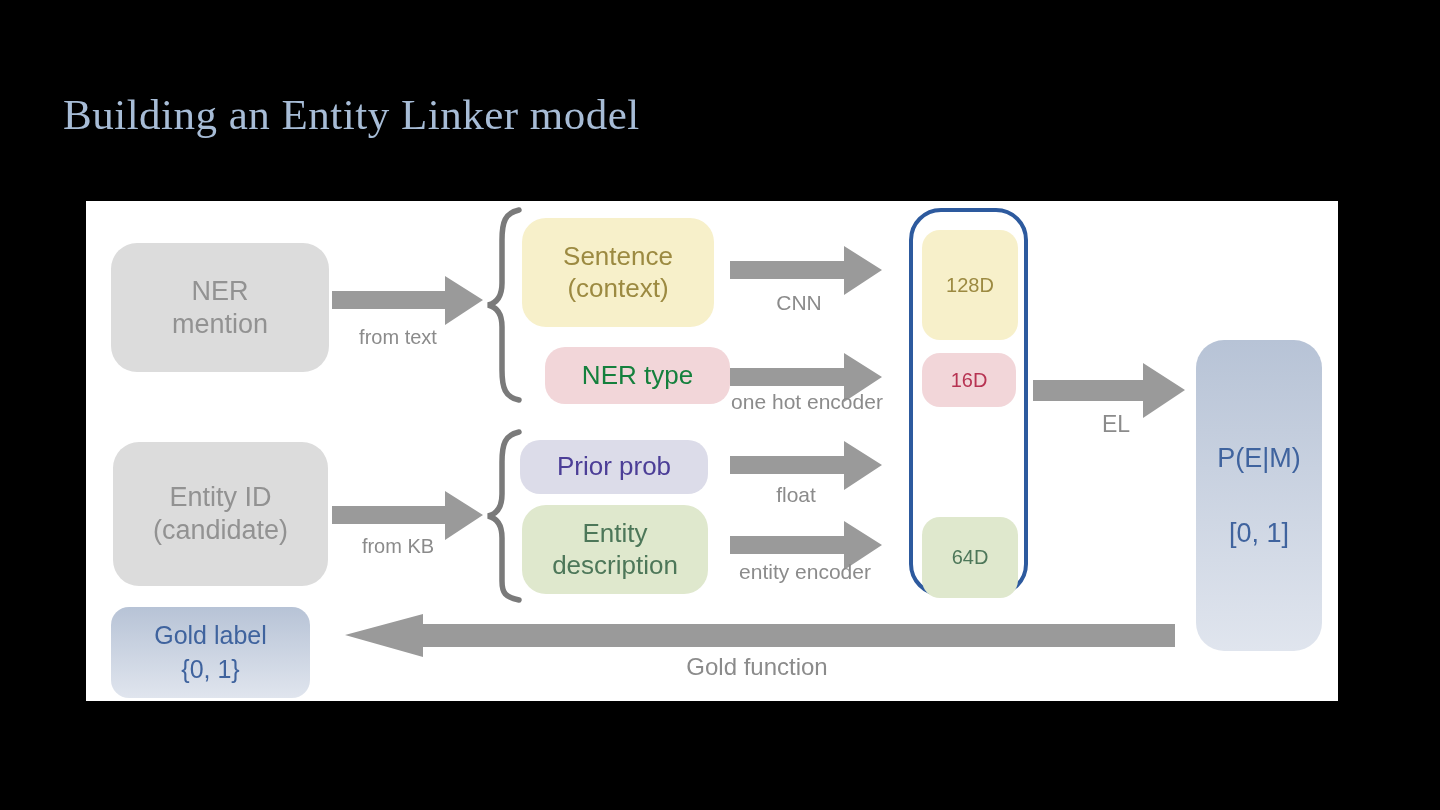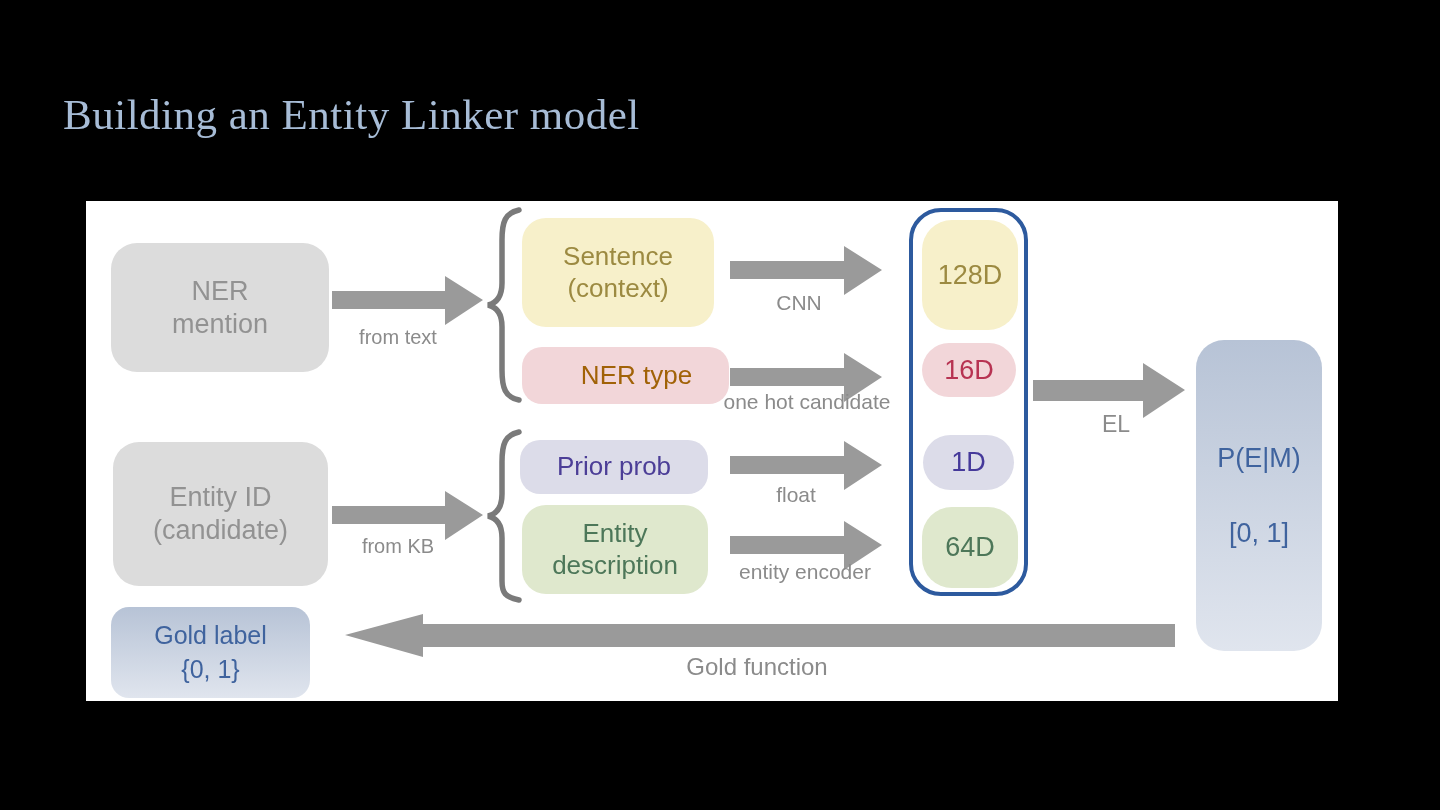--- a/index.html
+++ b/index.html
@@ -16,28 +16,28 @@
     position:absolute;left:86px;top:201px;width:1252px;height:500px;background:#ffffff;
   }
   .box{position:absolute;display:flex;flex-direction:column;align-items:center;justify-content:center;text-align:center;line-height:1.22;}
   .gray-box{background:#dcdcdc;color:#929292;border-radius:26px;font-size:27px;}
   .ner-mention{left:25px;top:42px;width:218px;height:129px;}
   .entity-id{left:27px;top:241px;width:215px;height:144px;}
   .grad-box{background:linear-gradient(180deg,#b7c3d6 0%,#e0e5ee 100%);color:#3f639e;}
   .gold-label{left:25px;top:406px;width:199px;height:91px;border-radius:18px;font-size:25px;line-height:1.35;}
   .feat{border-radius:20px;font-size:26px;}
   .sentence{left:436px;top:17px;width:192px;height:109px;background:#f7f0ca;color:#9c8a41;border-radius:24px;}
-  .ner-type{left:436px;top:146px;width:185px;height:57px;background:#f2d6d9;color:#a16207;padding-left:22px;}
+  .ner-type{left:459px;top:146px;width:185px;height:57px;background:#f2d6d9;color:#15803d;}
   .prior-prob{left:434px;top:239px;width:188px;height:54px;background:#dcdce9;color:#4c3e97;}
   .entity-desc{left:436px;top:304px;width:186px;height:89px;background:#dfe8cd;color:#4d7759;border-radius:24px;}
   .dim-container{
     position:absolute;left:823px;top:7px;width:119px;height:388px;
     border:4px solid #2d5a9e;border-radius:32px;box-sizing:border-box;
   }
-  .dim{font-size:27px;border-radius:30px;}
+  .dim{font-size:20px;border-radius:18px;margin-top:10px;}
   .d128{left:836px;top:19px;width:96px;height:110px;background:#f7f0ca;color:#9c8a41;}
   .d16{left:836px;top:142px;width:94px;height:54px;background:#f2d6d9;color:#b73352;}
   .d1{left:837px;top:234px;width:91px;height:55px;background:#dcdce9;color:#45399a;}
   .d64{left:836px;top:306px;width:96px;height:81px;background:#dfe8cd;color:#4d7759;}
   .output-box{left:1110px;top:139px;width:126px;height:311px;border-radius:28px;font-size:27px;gap:42px;}
   .arrow-label{position:absolute;color:#8b8b8b;white-space:nowrap;transform:translateX(-50%);}
   .svg-overlay{position:absolute;left:0;top:0;width:1252px;height:500px;}
 </style>
 </head>
 <body>
@@ -97,34 +97,31 @@
     <span>description</span>
   </div>
 
   <div class="dim-container"></div>
   <div class="box dim d128">
     <span>128D</span>
   </div>
   <div class="box dim d16">
     <span>16D</span>
   </div>
-  <div class="box dim d1">
-    <span>1D</span>
-  </div>
   <div class="box dim d64">
     <span>64D</span>
   </div>
 
   <div class="box grad-box output-box">
     <span>P(E|M)</span>
     <span>[0, 1]</span>
   </div>
 
   <div class="arrow-label" style="left:312px;top:125px;font-size:20px;">from text</div>
   <div class="arrow-label" style="left:312px;top:334px;font-size:20px;">from KB</div>
   <div class="arrow-label" style="left:713px;top:90px;font-size:21px;">CNN</div>
-  <div class="arrow-label" style="left:721px;top:189px;font-size:21px;">one hot candidate</div>
+  <div class="arrow-label" style="left:721px;top:189px;font-size:21px;">one hot encoder</div>
   <div class="arrow-label" style="left:710px;top:282px;font-size:21px;">float</div>
   <div class="arrow-label" style="left:719px;top:359px;font-size:21px;">entity encoder</div>
   <div class="arrow-label" style="left:1019px;top:210px;font-size:23px;margin-left:11px;">EL</div>
   <div class="arrow-label" style="left:671px;top:452px;font-size:24px;">Gold function</div>
 
 </div>
 
 </body></html>

